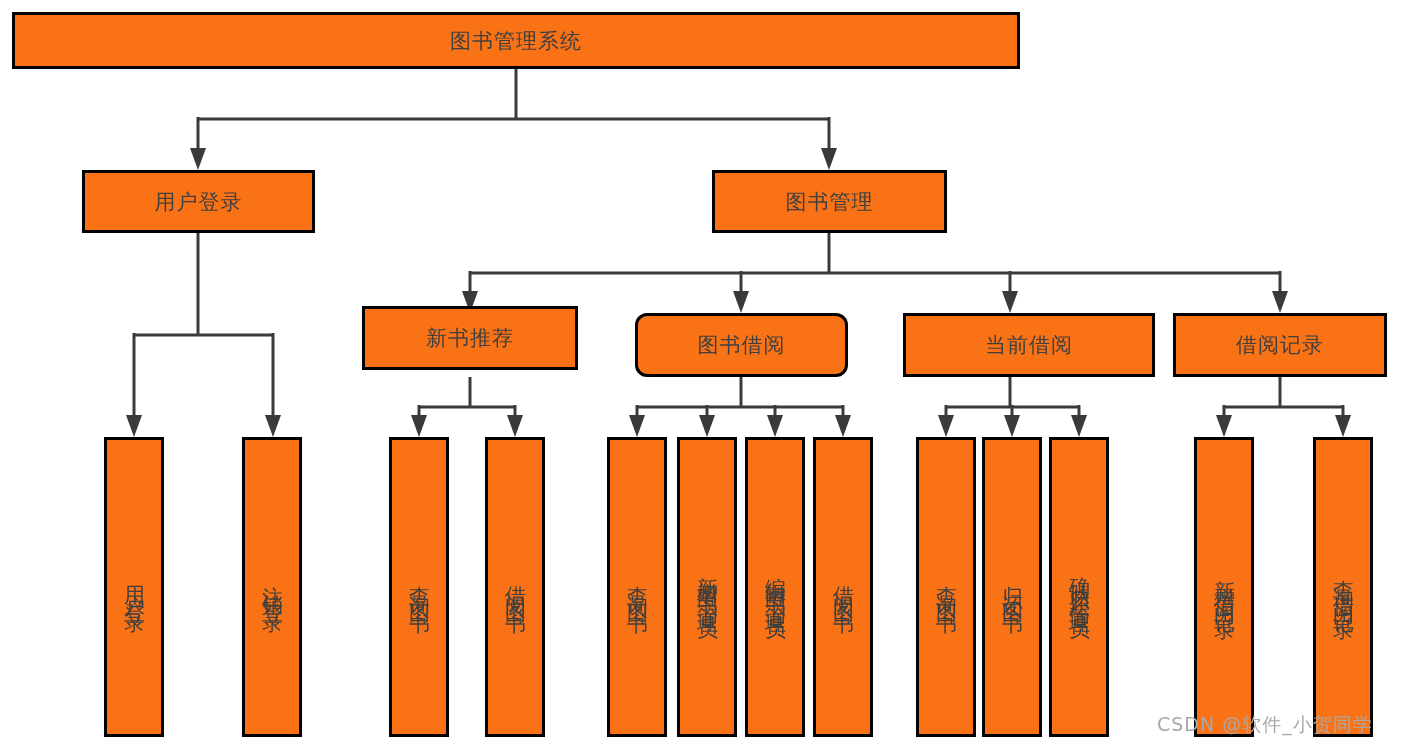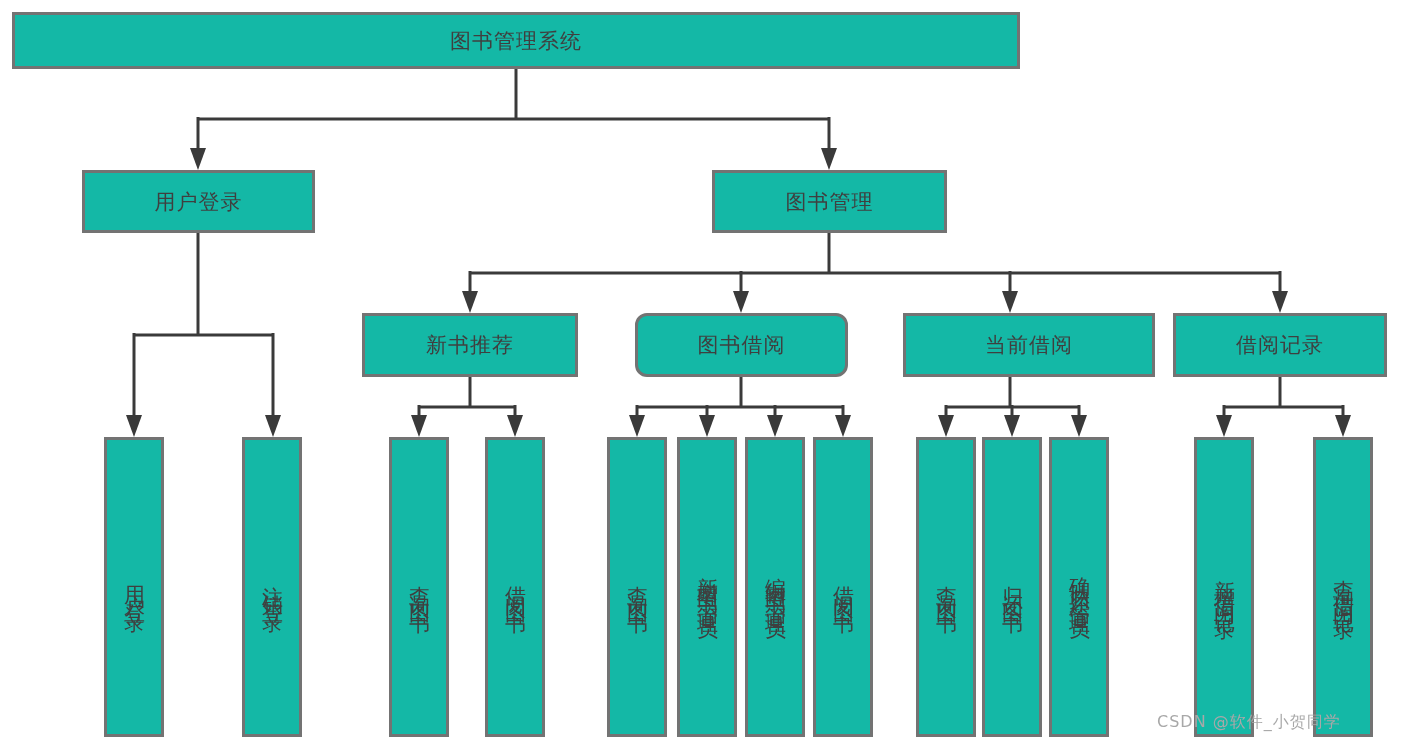--- a/index.html
+++ b/index.html
@@ -13,22 +13,22 @@
   }
   svg.connectors {
     position: absolute;
     left: 0; top: 0;
     width: 1405px; height: 747px;
     z-index: 1;
   }
   .box {
     position: absolute;
     box-sizing: border-box;
-    border: 3px solid #737373;
-    background: #14b8a6;
+    border: 3px solid #000000;
+    background: #f97316;
     display: flex;
     align-items: center;
     justify-content: center;
     z-index: 2;
   }
   .h-label {
     font-size: 21px;
     color: #3f3f3f;
     letter-spacing: 1px;
     white-space: nowrap;
@@ -39,21 +39,21 @@
     font-size: 21px;
     line-height: 1;
     letter-spacing: 9px;
     color: #3f3f3f;
     white-space: nowrap;
   }
   .watermark {
     position: absolute;
     left: 1157px;
     top: 712px;
-    font-size: 16px;
+    font-size: 19px;
     color: #a8a8a8;
     letter-spacing: 1px;
     z-index: 3;
     white-space: nowrap;
   }
 </style>
 </head>
 <body>
 
 <div class="canvas">
@@ -135,21 +135,21 @@
     <span class="h-label">图书管理系统</span>
   </div>
 
   <div class="box" style="left:82px; top:170px; width:233px; height:63px;">
     <span class="h-label">用户登录</span>
   </div>
   <div class="box" style="left:712px; top:170px; width:235px; height:63px;">
     <span class="h-label">图书管理</span>
   </div>
 
-  <div class="box" style="left:362px; top:313px; width:216px; height:64px;">
+  <div class="box" style="left:362px; top:306px; width:216px; height:64px;">
     <span class="h-label">新书推荐</span>
   </div>
   <div class="box" style="left:635px; top:313px; width:213px; height:64px;border-radius:12px;">
     <span class="h-label">图书借阅</span>
   </div>
   <div class="box" style="left:903px; top:313px; width:252px; height:64px;">
     <span class="h-label">当前借阅</span>
   </div>
   <div class="box" style="left:1173px; top:313px; width:214px; height:64px;">
     <span class="h-label">借阅记录</span>

